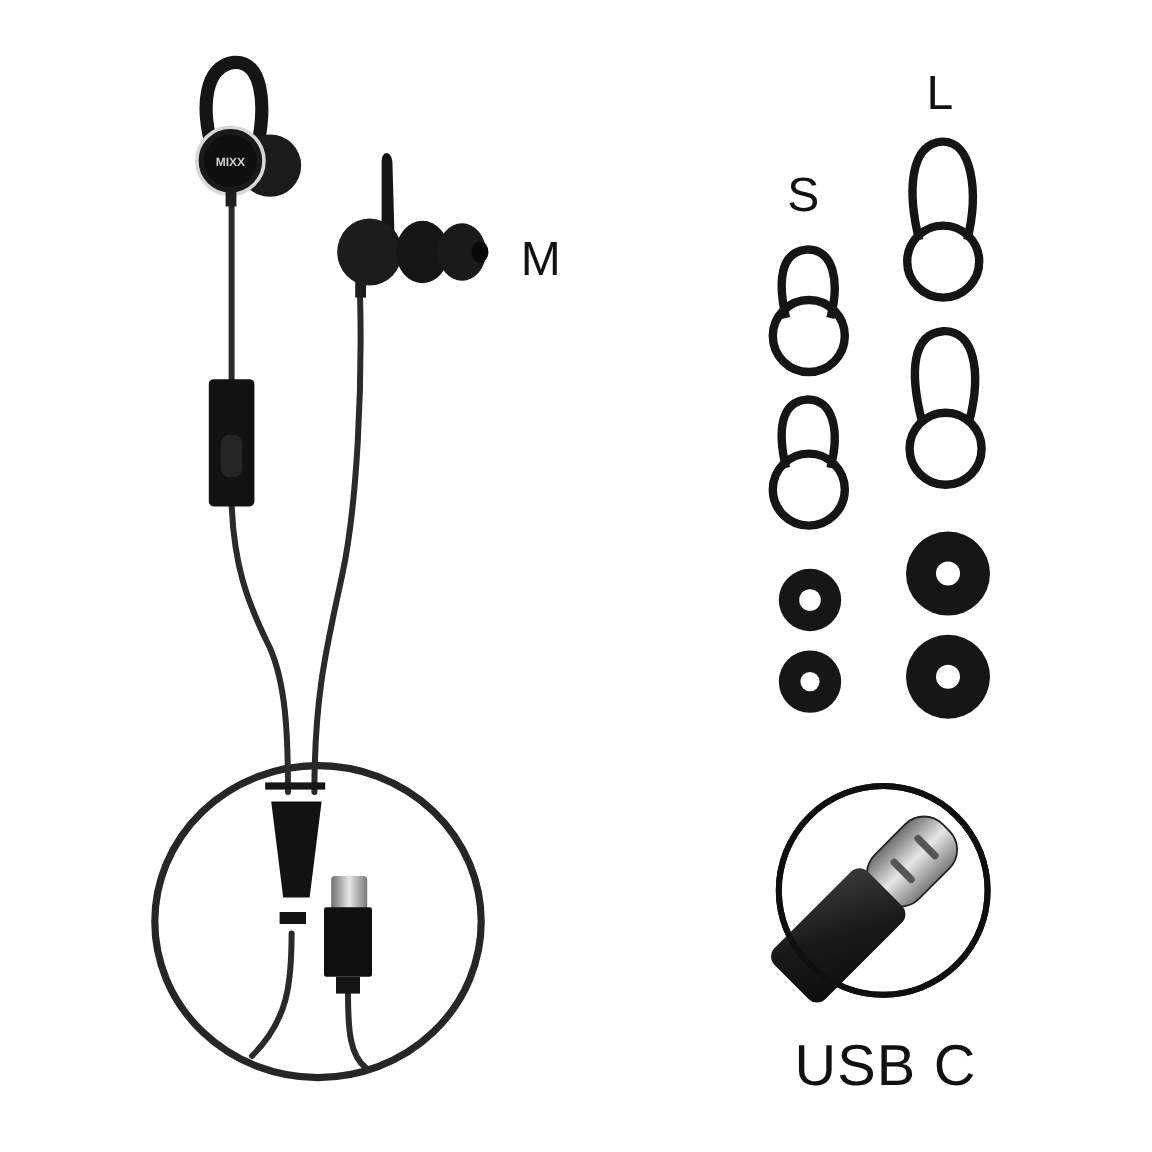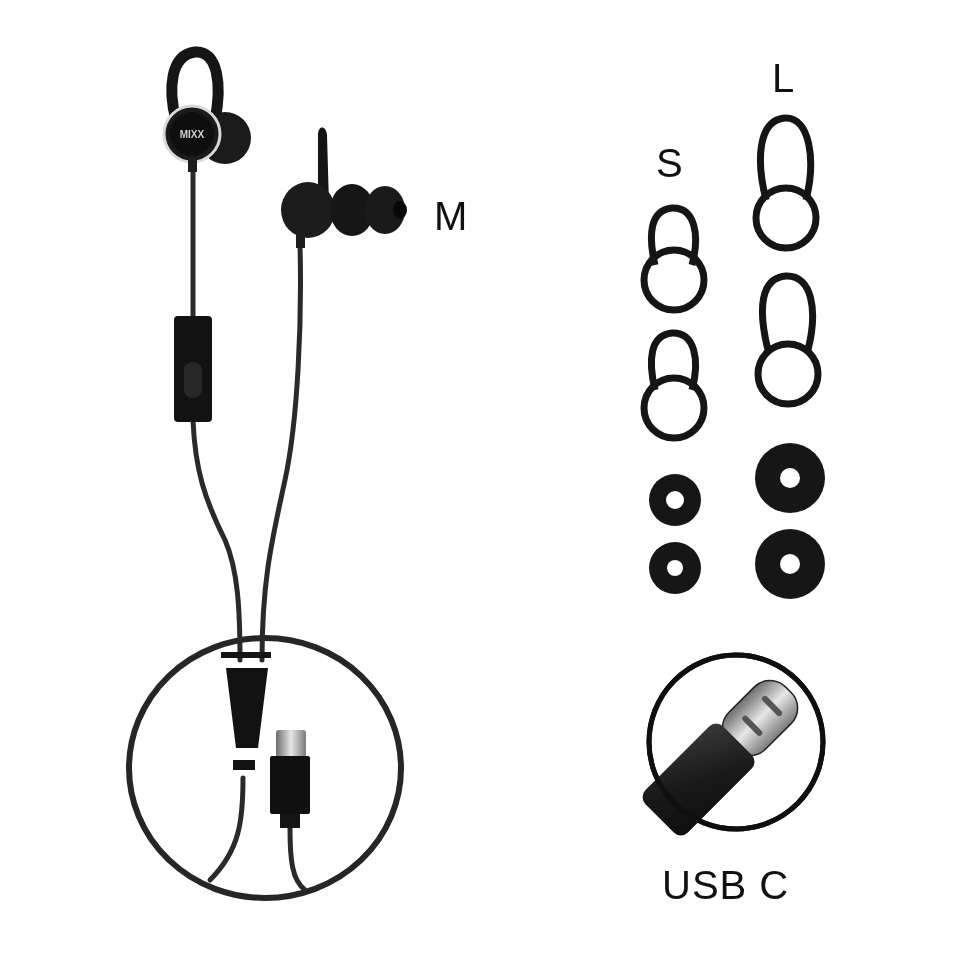--- a/index.html
+++ b/index.html
@@ -2,21 +2,21 @@
 <html><head>
 <meta charset="utf-8">
 <style>
   html, body { margin:0; padding:0; background:#ffffff; }
   body { width:960px; height:960px; position:relative; overflow:hidden; font-family:"Liberation Sans", sans-serif; }
   svg.scene { position:absolute; left:0; top:0; }
   .label { position:absolute; color:#111; font-family:"Liberation Sans", sans-serif; font-weight:400; line-height:1; }
   .lbl-m { left:434px; top:196px; font-size:40px; }
   .lbl-s { left:656px; top:143px; font-size:40px; }
   .lbl-l { left:772px; top:58px; font-size:40px; }
-  .lbl-usb { left:662px; top:865px; font-size:40px; letter-spacing:1px; }
+  .lbl-usb { left:662px; top:865px; font-size:48px; letter-spacing:1px; }
 </style>
 </head>
 <body>
 
 <svg class="scene" width="960" height="960" viewBox="0 0 960 960">
   <defs>
     <linearGradient id="metal" x1="0" y1="0" x2="1" y2="0">
       <stop offset="0" stop-color="#6d6d6d"></stop>
       <stop offset="0.5" stop-color="#e6e6e6"></stop>
       <stop offset="1" stop-color="#7a7a7a"></stop>

